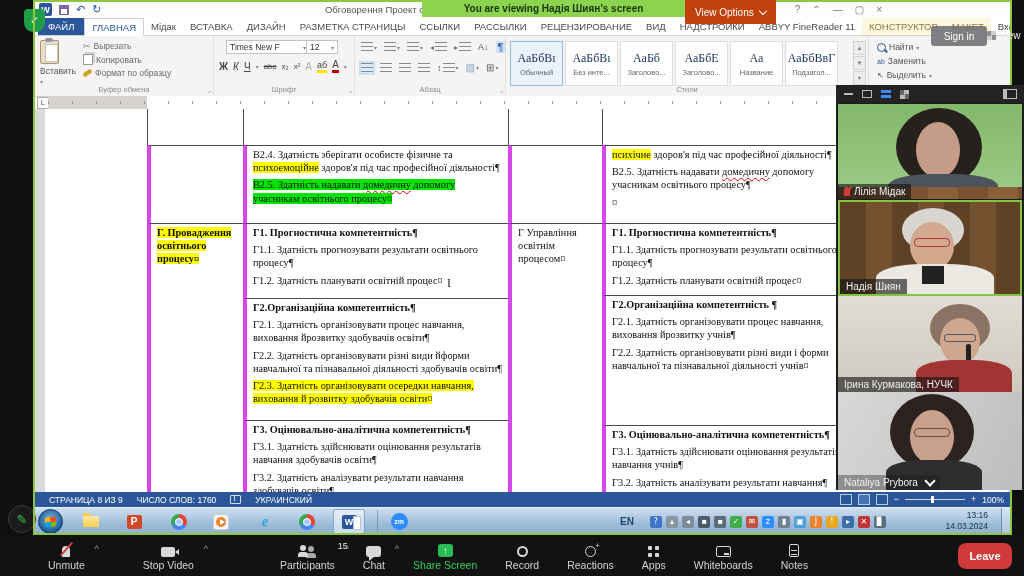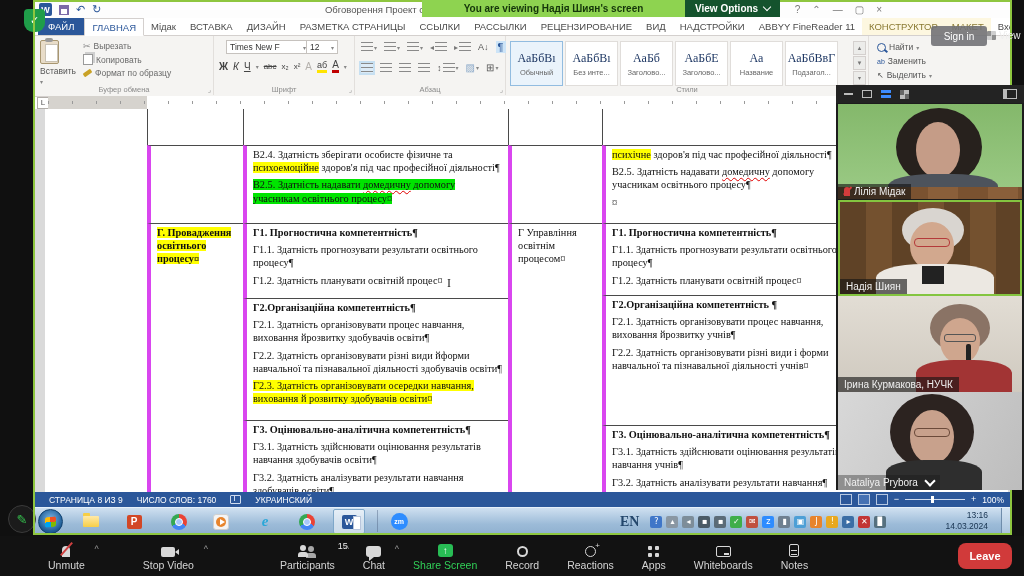--- a/index.html
+++ b/index.html
@@ -124,30 +124,30 @@
   .wmpic{width:16px;height:16px;border-radius:3px;background:#f4f4f4;position:relative;border:1px solid #d0d0d0;box-sizing:border-box;}
   .wmpic::before{content:"";position:absolute;left:2px;top:2px;width:10px;height:10px;border-radius:50%;background:#e8842c;}
   .wmpic::after{content:"";position:absolute;left:6px;top:4px;border-left:5px solid #fff;border-top:3px solid transparent;border-bottom:3px solid transparent;}
   .edgeic{font-size:15px;font-weight:bold;color:#2aa7d8;font-style:italic;font-family:"Liberation Serif",serif;}
   .wordic{width:15px;height:14px;background:#2b579a;color:#fff;font-size:9px;font-weight:bold;text-align:center;line-height:14px;border-radius:2px;position:relative;}
   .wordic::after{content:"";position:absolute;right:-4px;top:1px;width:6px;height:12px;background:#fff;border:1px solid #b9c6dc;}
   .zmic{width:17px;height:17px;border-radius:50%;background:#2d8cff;color:#fff;font-size:7px;font-weight:bold;
         display:flex;align-items:center;justify-content:center;}
   .tsep{position:absolute;left:342px;top:2px;width:1px;height:22px;background:rgba(80,100,130,.45);}
   #tray{position:absolute;left:585px;top:0;height:27px;display:flex;align-items:center;gap:4px;}
-  #tray .lang{font-size:14px;color:#23466b;font-weight:bold;margin-right:7px;font-family:Liberation Serif, serif;}
+  #tray .lang{font-size:10px;color:#23466b;font-weight:bold;margin-right:12px;}
   .trico{width:12px;height:12px;border-radius:2px;display:flex;align-items:center;justify-content:center;
          font-size:8px;color:#fff;font-family:"DejaVu Sans",sans-serif;}
   #clock{position:absolute;right:22px;top:2px;text-align:right;font-size:8.5px;line-height:11px;color:#16324f;}
   #showdesk{position:absolute;right:0;top:0;width:8px;height:27px;background:linear-gradient(#d7e6f3,#a9c4dd);border-left:1px solid #6f8dab;}
 
   
   #banner{left:422px;top:0;width:263px;height:17px;background:#8ed350;color:#14350a;font-size:10px;font-weight:bold;
       display:flex;align-items:center;justify-content:center;z-index:40;white-space:nowrap;}
-  #viewopts{left:685px;top:0;height:17px;background:#14532d;color:#fff;font-size:10px;font-weight:bold;
+  #viewopts{left:685px;top:0;height:24px;background:#c2410c;color:#fff;font-size:10px;font-weight:normal;
       display:flex;align-items:center;gap:6px;padding:0 10px;z-index:40;}
   .chev{display:inline-block;width:5px;height:5px;border-right:1.5px solid #fff;border-bottom:1.5px solid #fff;transform:rotate(45deg);margin-top:-3px;}
   #signin{left:931px;top:26px;width:56px;height:20px;background:rgba(110,110,115,.88);border-radius:3px;color:#fff;
       font-size:10px;display:flex;align-items:center;justify-content:center;z-index:41;}
   #viewbtn{left:987px;top:26px;width:36px;height:18px;color:#eee;font-size:10px;display:flex;align-items:center;gap:3px;z-index:41;}
   .gridic{display:inline-block;width:9px;height:9px;
       background:conic-gradient(#cfcfcf 0 25%,#8f8f8f 0 50%,#cfcfcf 0 75%,#8f8f8f 0);border-radius:1px;}
 
   
   #shield{left:24px;top:9px;width:21px;height:23px;background:#1f9d49;border-radius:4px 4px 9px 9px;z-index:5;

